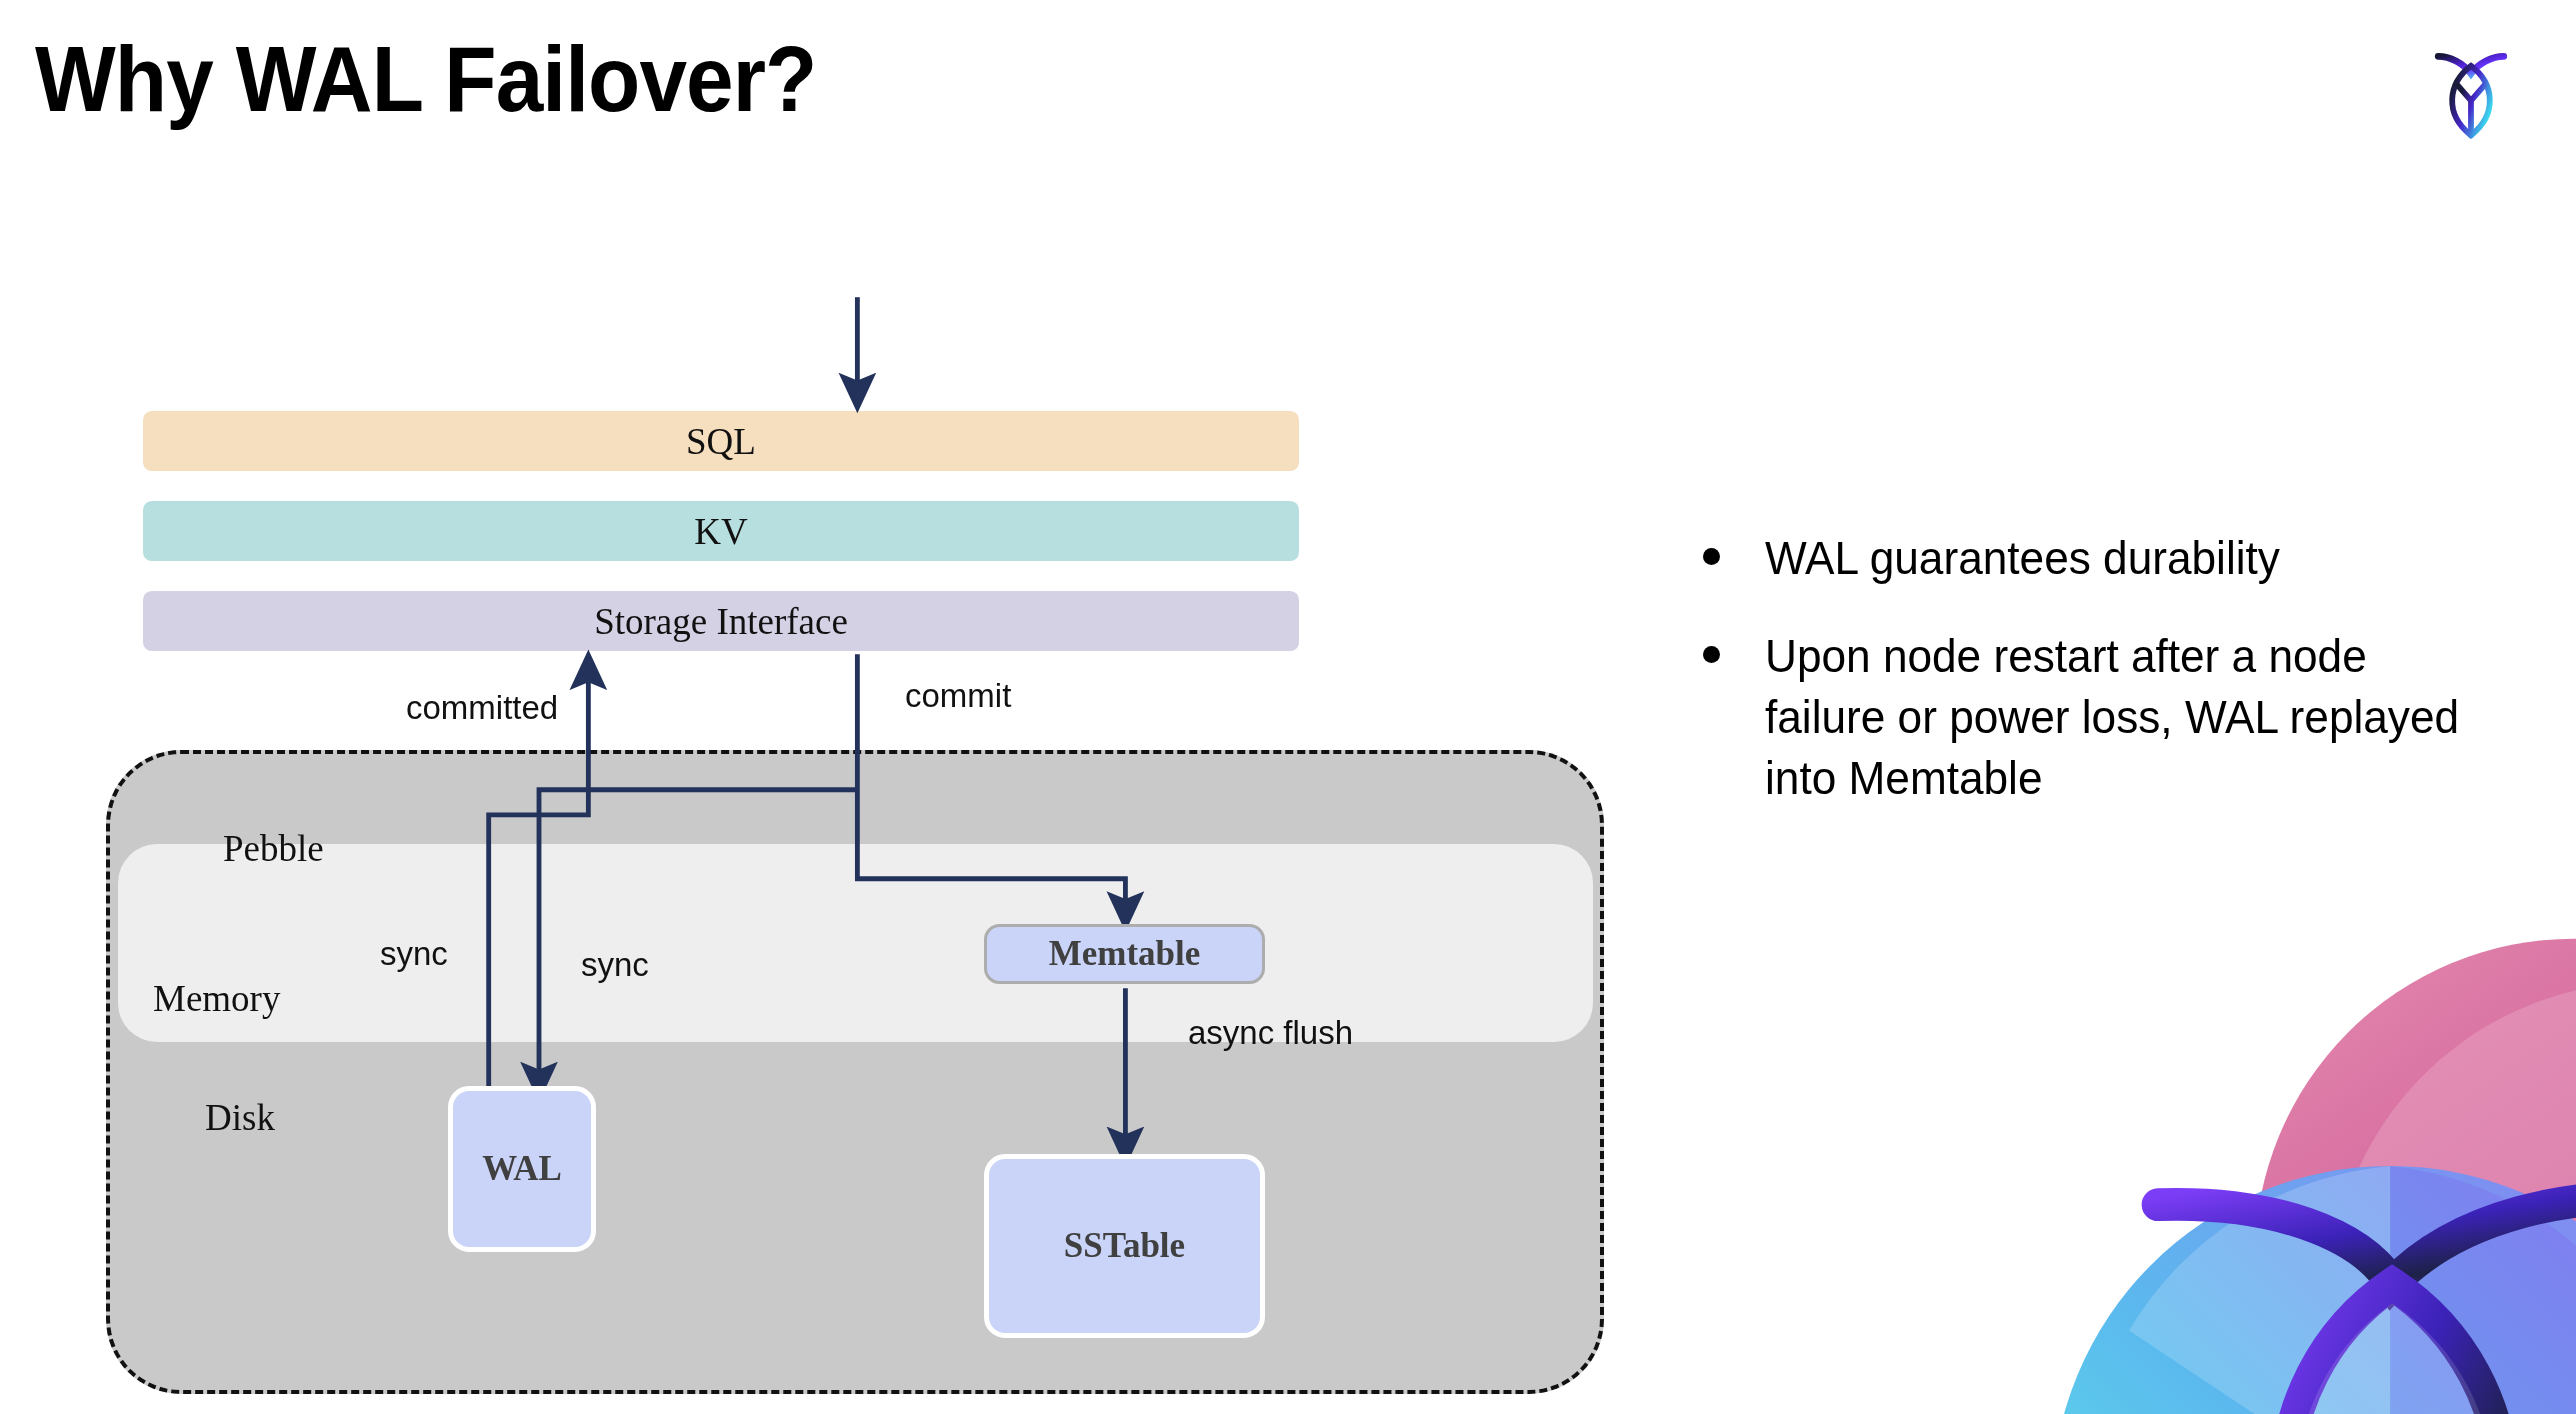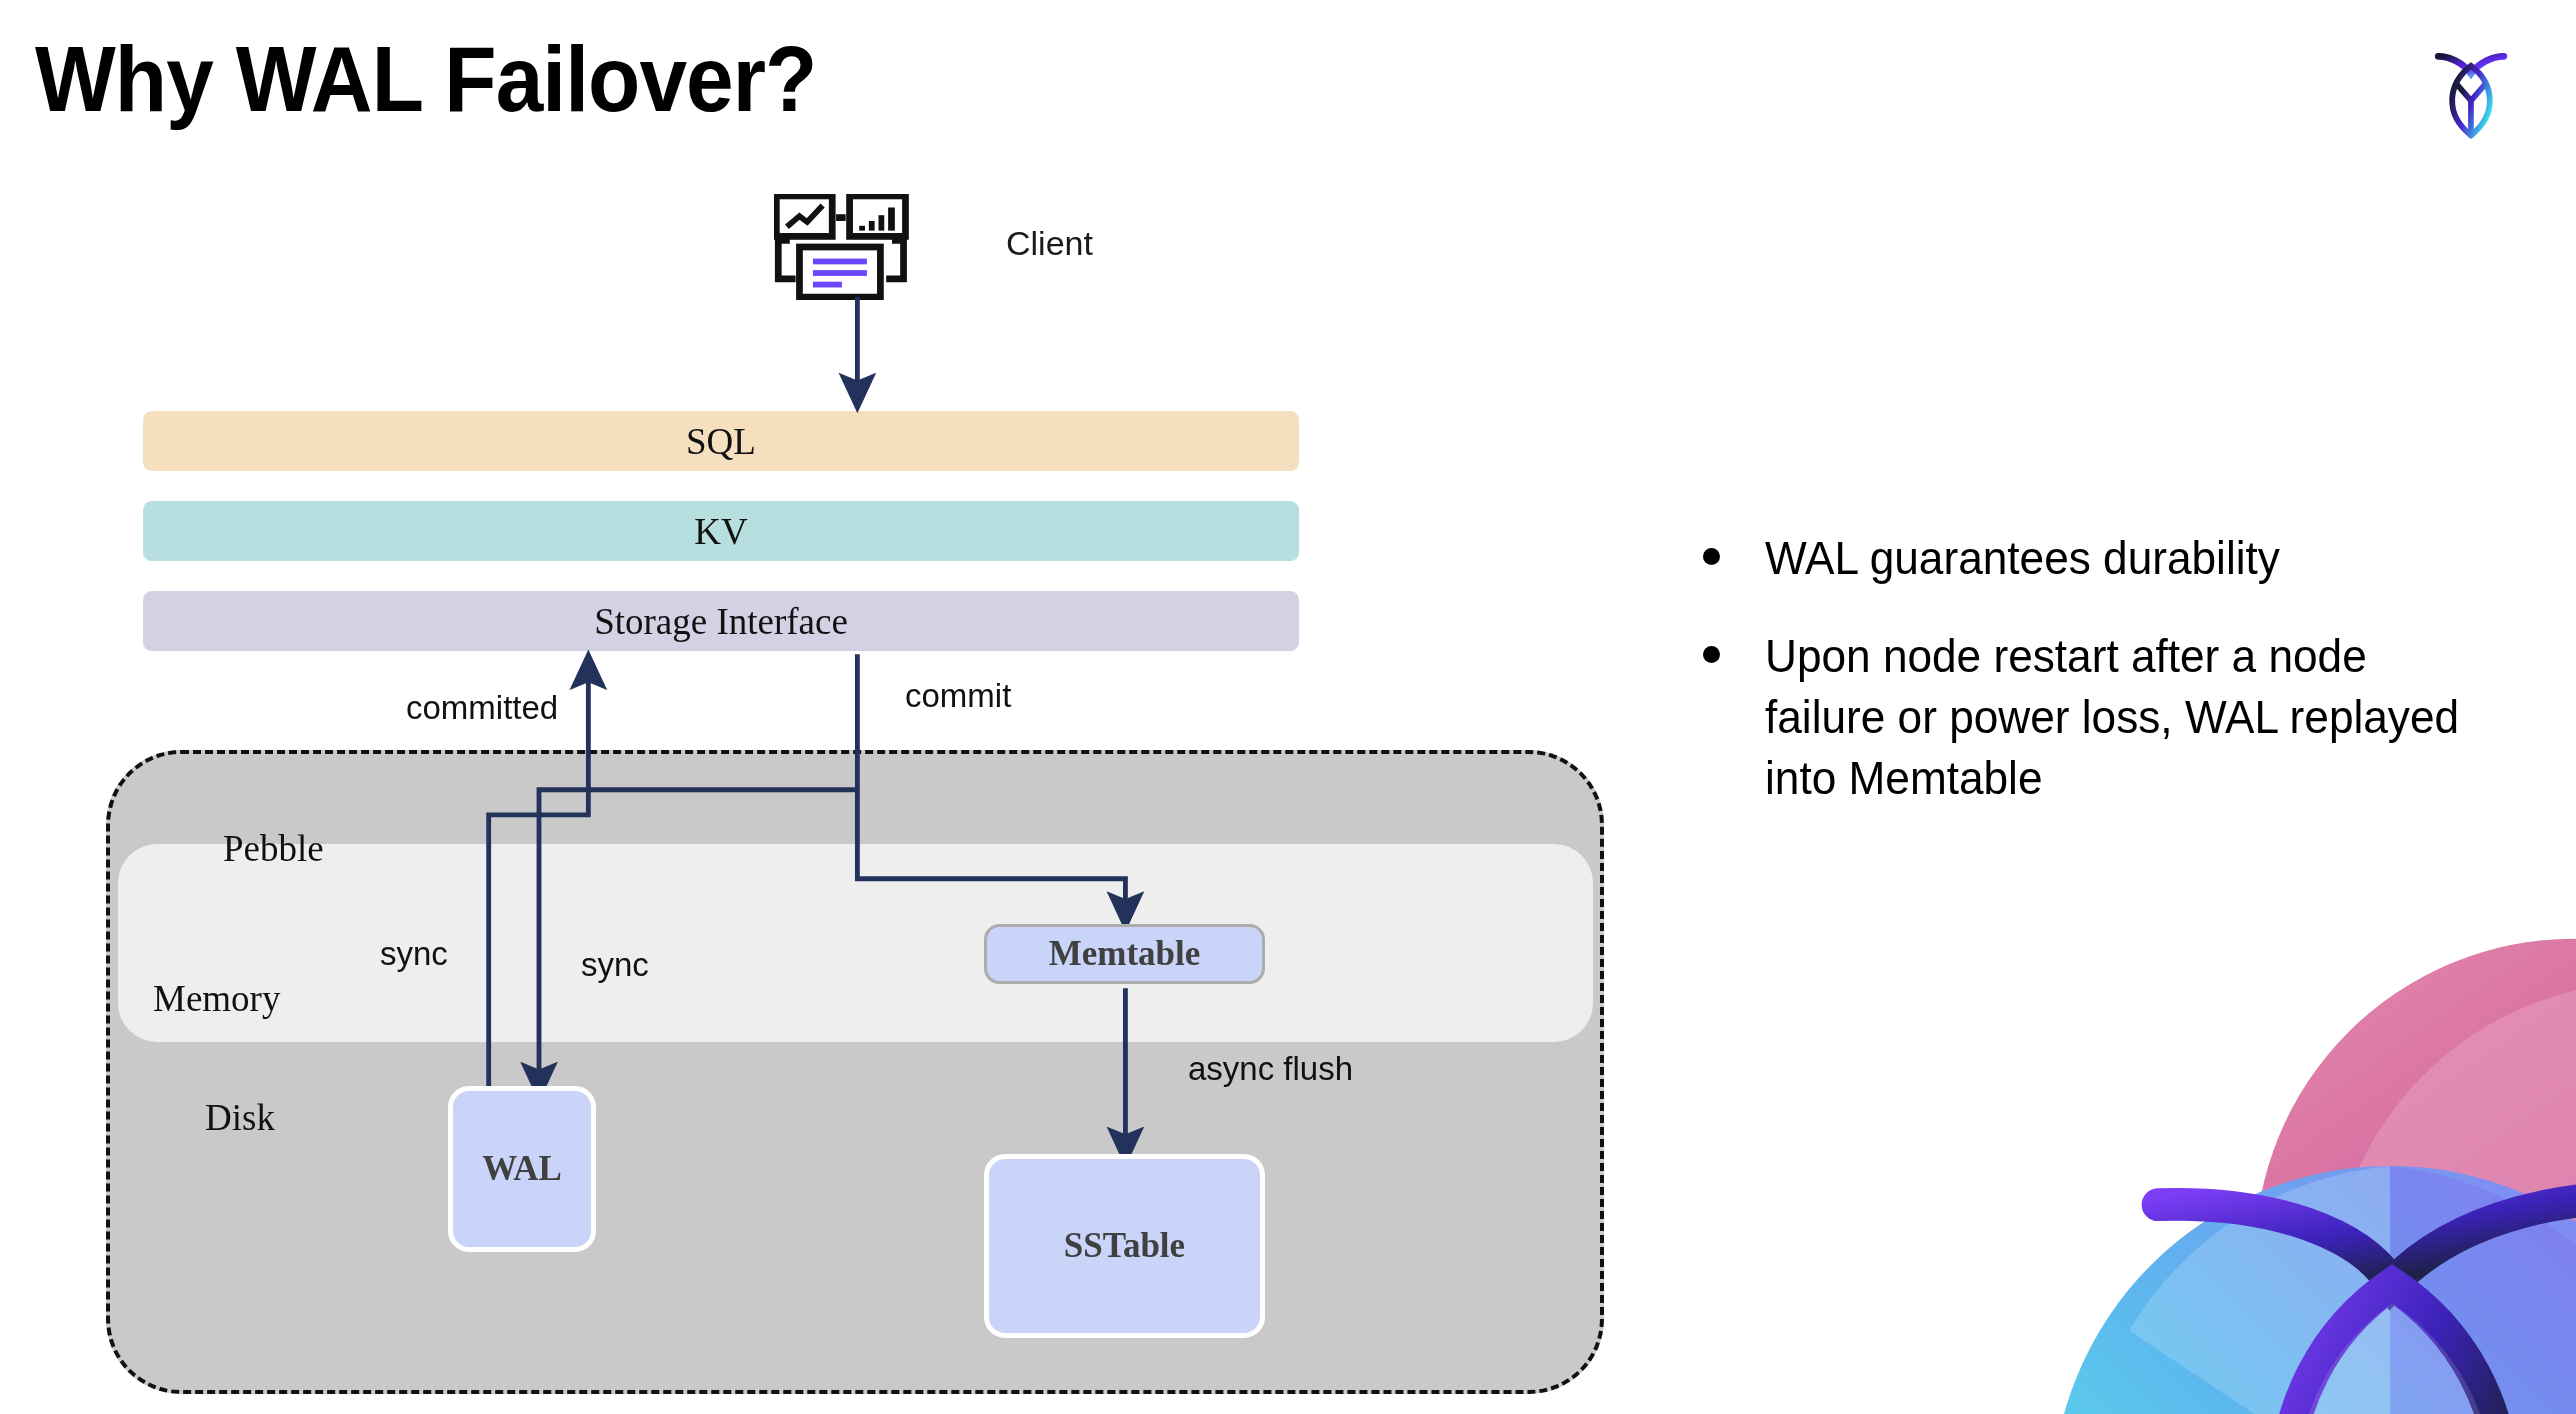--- a/index.html
+++ b/index.html
@@ -170,21 +170,21 @@
     position: absolute;
     font-family: "Liberation Sans", sans-serif;
     font-size: 33px;
     color: #111111;
     white-space: nowrap;
   }
   #label-committed   { left: 406px;  top: 689px; }
   #label-commit      { left: 905px;  top: 677px; }
   #label-sync-left   { left: 380px;  top: 935px; }
   #label-sync-right  { left: 581px;  top: 946px; }
-  #label-async-flush { left: 1188px; top: 1050px; text-align: center; }
+  #label-async-flush { left: 1188px; top: 1014px; text-align: center; }
 
   
   #arrow-layer {
     position: absolute;
     left: 0; top: 0;
     width: 2576px; height: 1415px;
     pointer-events: none;
   }
 
   
@@ -253,47 +253,20 @@
       </defs>
 
       <path d="M22 20 C 34 20, 48 27, 56 38 C 64 27, 78 20, 90 20" fill="none" stroke="url(#logoGrad)" stroke-width="7" stroke-linecap="round"></path>
 
       <path d="M56 30 C 80 48, 84 80, 56 102 C 28 80, 32 48, 56 30 Z" fill="none" stroke="url(#logoGrad2)" stroke-width="6"></path>
 
       <path d="M56 102 L56 66 M56 66 L42 50 M56 66 L70 50" fill="none" stroke="url(#logoGrad2)" stroke-width="6" stroke-linecap="round"></path>
     </svg>
   </div>
 
-  <div id="client-group">
-    <div id="client-icon">
-      <svg viewBox="0 0 160 110" width="155" height="106">
-
-        <rect x="2" y="2" width="58" height="42" fill="#ffffff" stroke="#111111" stroke-width="7"></rect>
-        <polyline points="13,34 26,23 34,29 50,12" fill="none" stroke="#111111" stroke-width="6"></polyline>
-
-        <rect x="64" y="21" width="10" height="7" fill="#111111"></rect>
-
-        <rect x="78" y="2" width="58" height="42" fill="#ffffff" stroke="#111111" stroke-width="7"></rect>
-        <rect x="88" y="33" width="6" height="5" fill="#111111"></rect>
-        <rect x="98" y="28" width="6" height="10" fill="#111111"></rect>
-        <rect x="108" y="22" width="6" height="16" fill="#111111"></rect>
-        <rect x="118" y="14" width="7" height="24" fill="#111111"></rect>
-
-        <path d="M16 48 L4 48 L4 88 L22 88" fill="none" stroke="#111111" stroke-width="7"></path>
-
-        <path d="M122 48 L134 48 L134 88 L116 88" fill="none" stroke="#111111" stroke-width="7"></path>
-
-        <rect x="26" y="55" width="84" height="52" fill="#ffffff" stroke="#111111" stroke-width="7"></rect>
-        <rect x="40" y="67" width="56" height="6" fill="#6b46ff"></rect>
-        <rect x="40" y="79" width="56" height="6" fill="#6b46ff"></rect>
-        <rect x="40" y="91" width="30" height="6" fill="#6b46ff"></rect>
-      </svg>
-    </div>
-    <div id="client-label">Client</div>
-  </div>
 
   <div class="layer-bar" id="bar-sql" style="background:#f5dfbf">
     <span>SQL</span>
   </div>
 
   <div class="layer-bar" id="bar-kv" style="background:#b8dfe0">
     <span>KV</span>
   </div>
 
   <div class="layer-bar" id="bar-storage" style="background:#d5d1e5">

